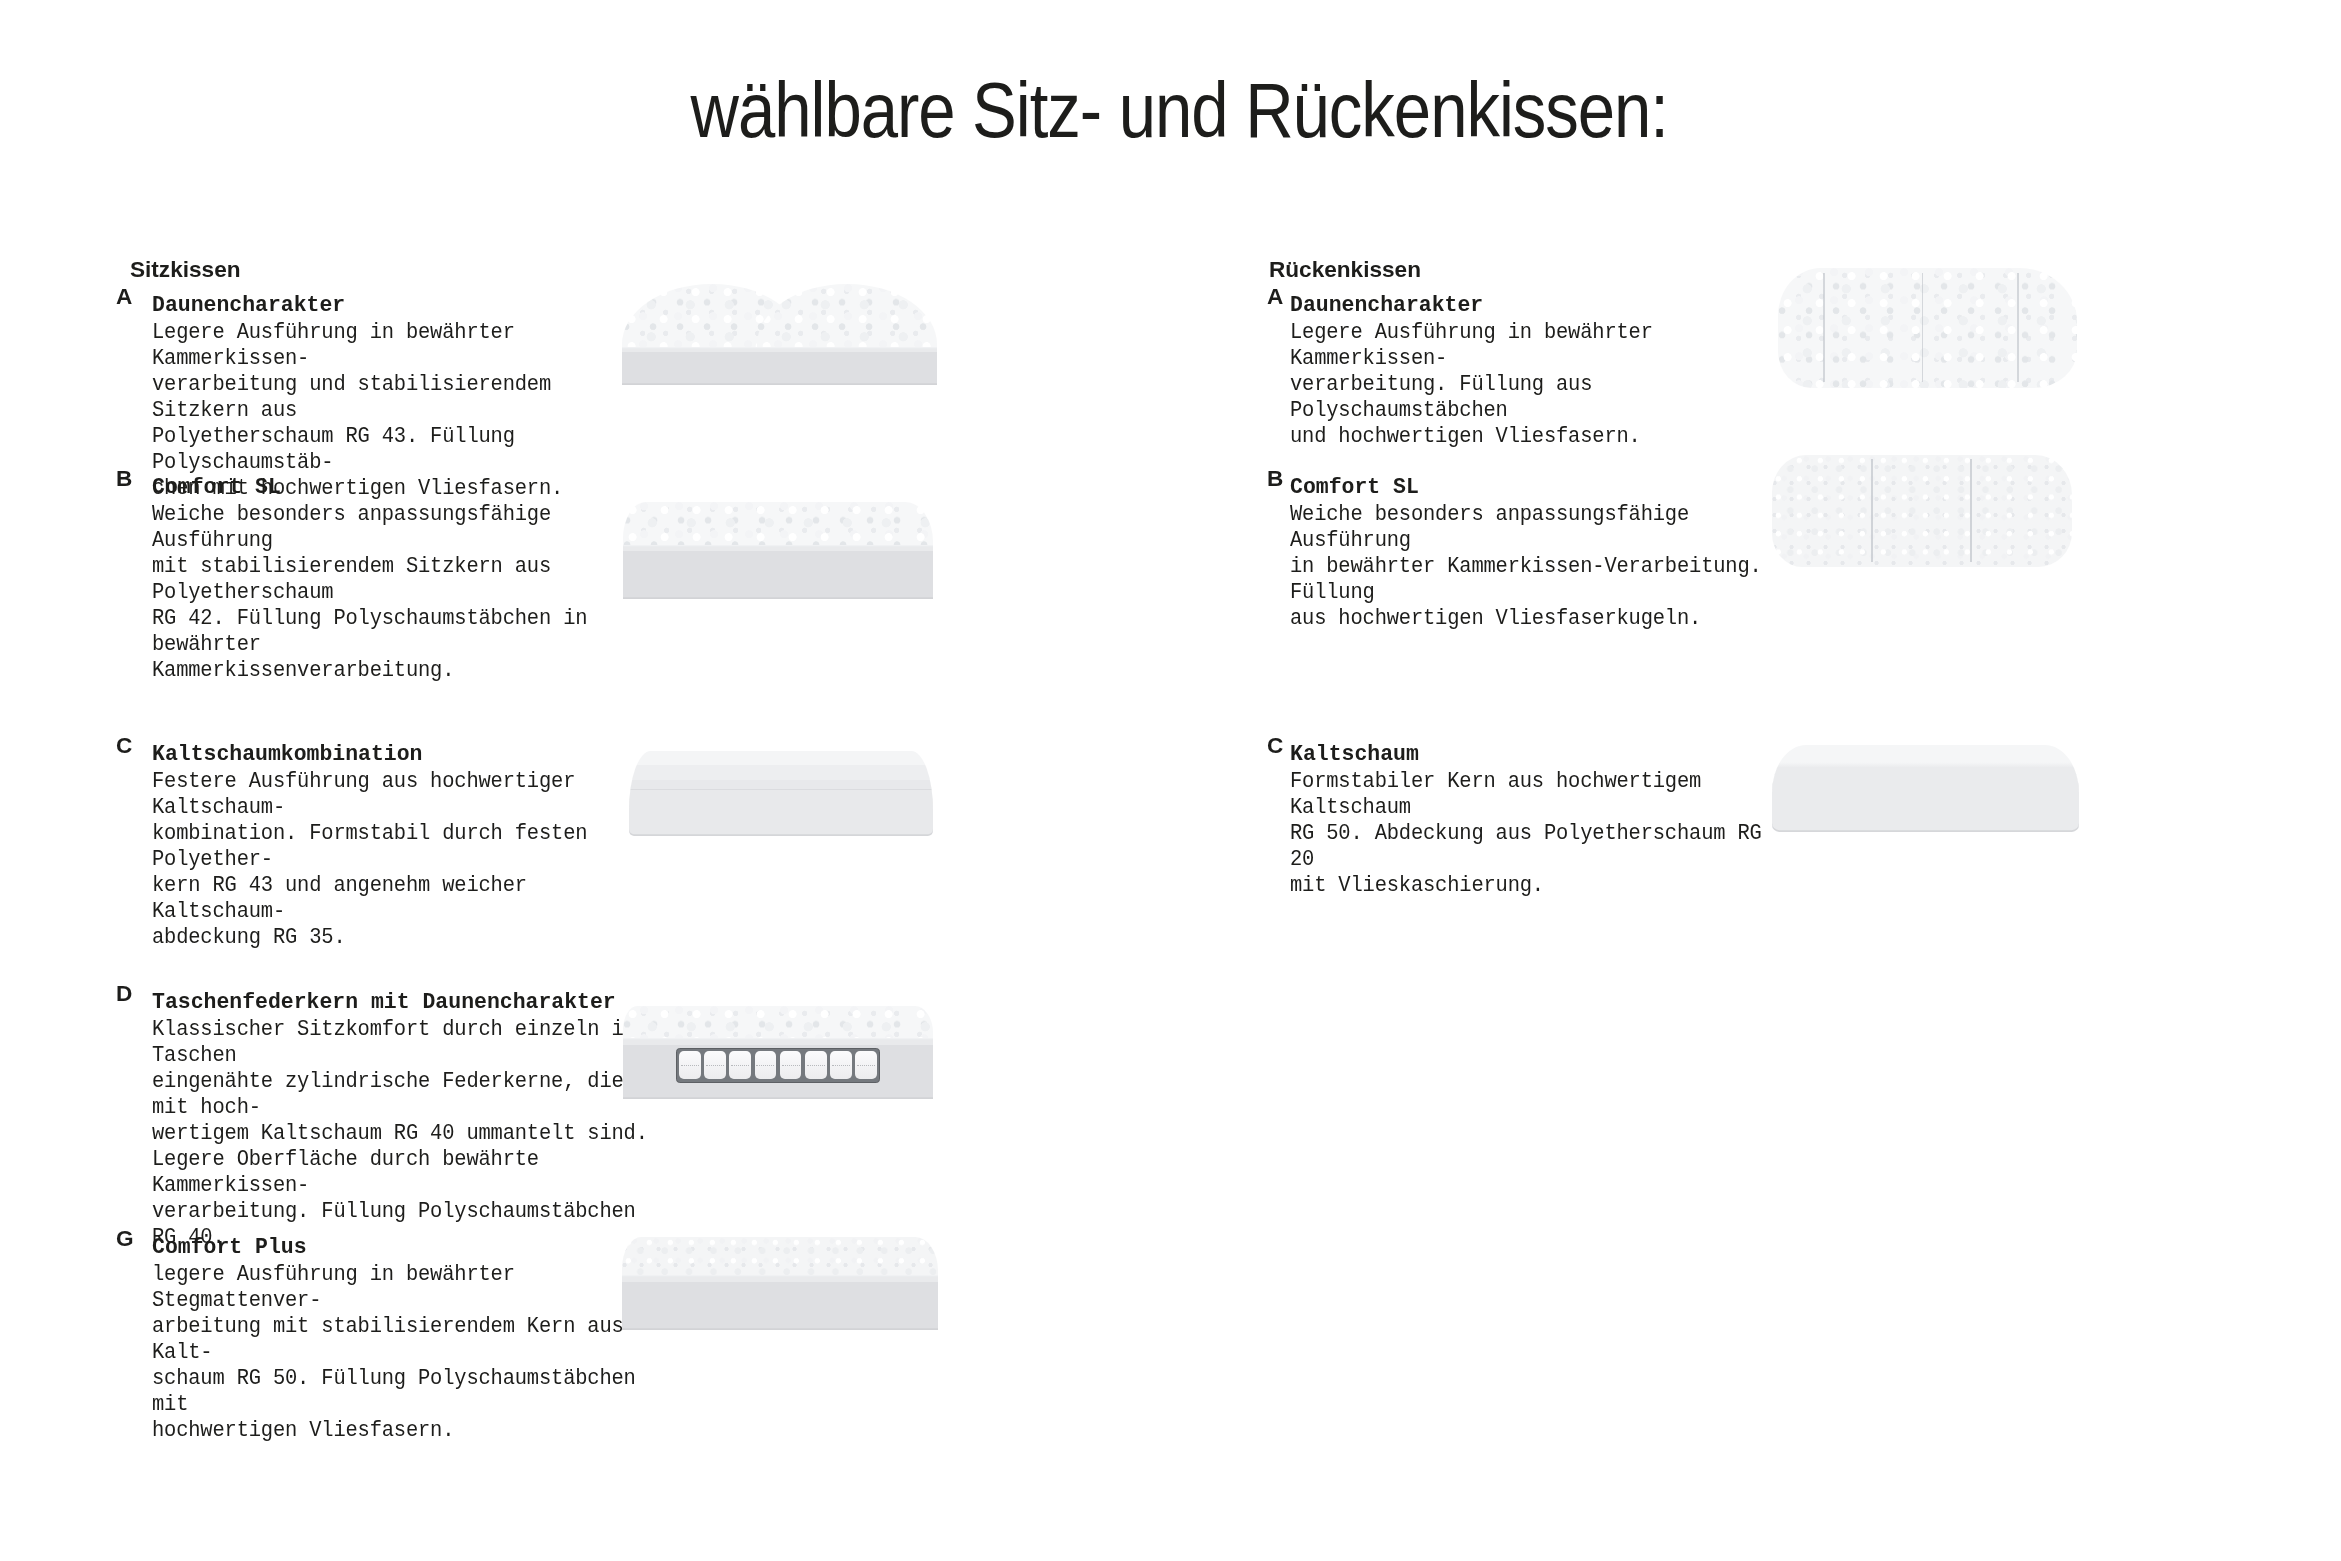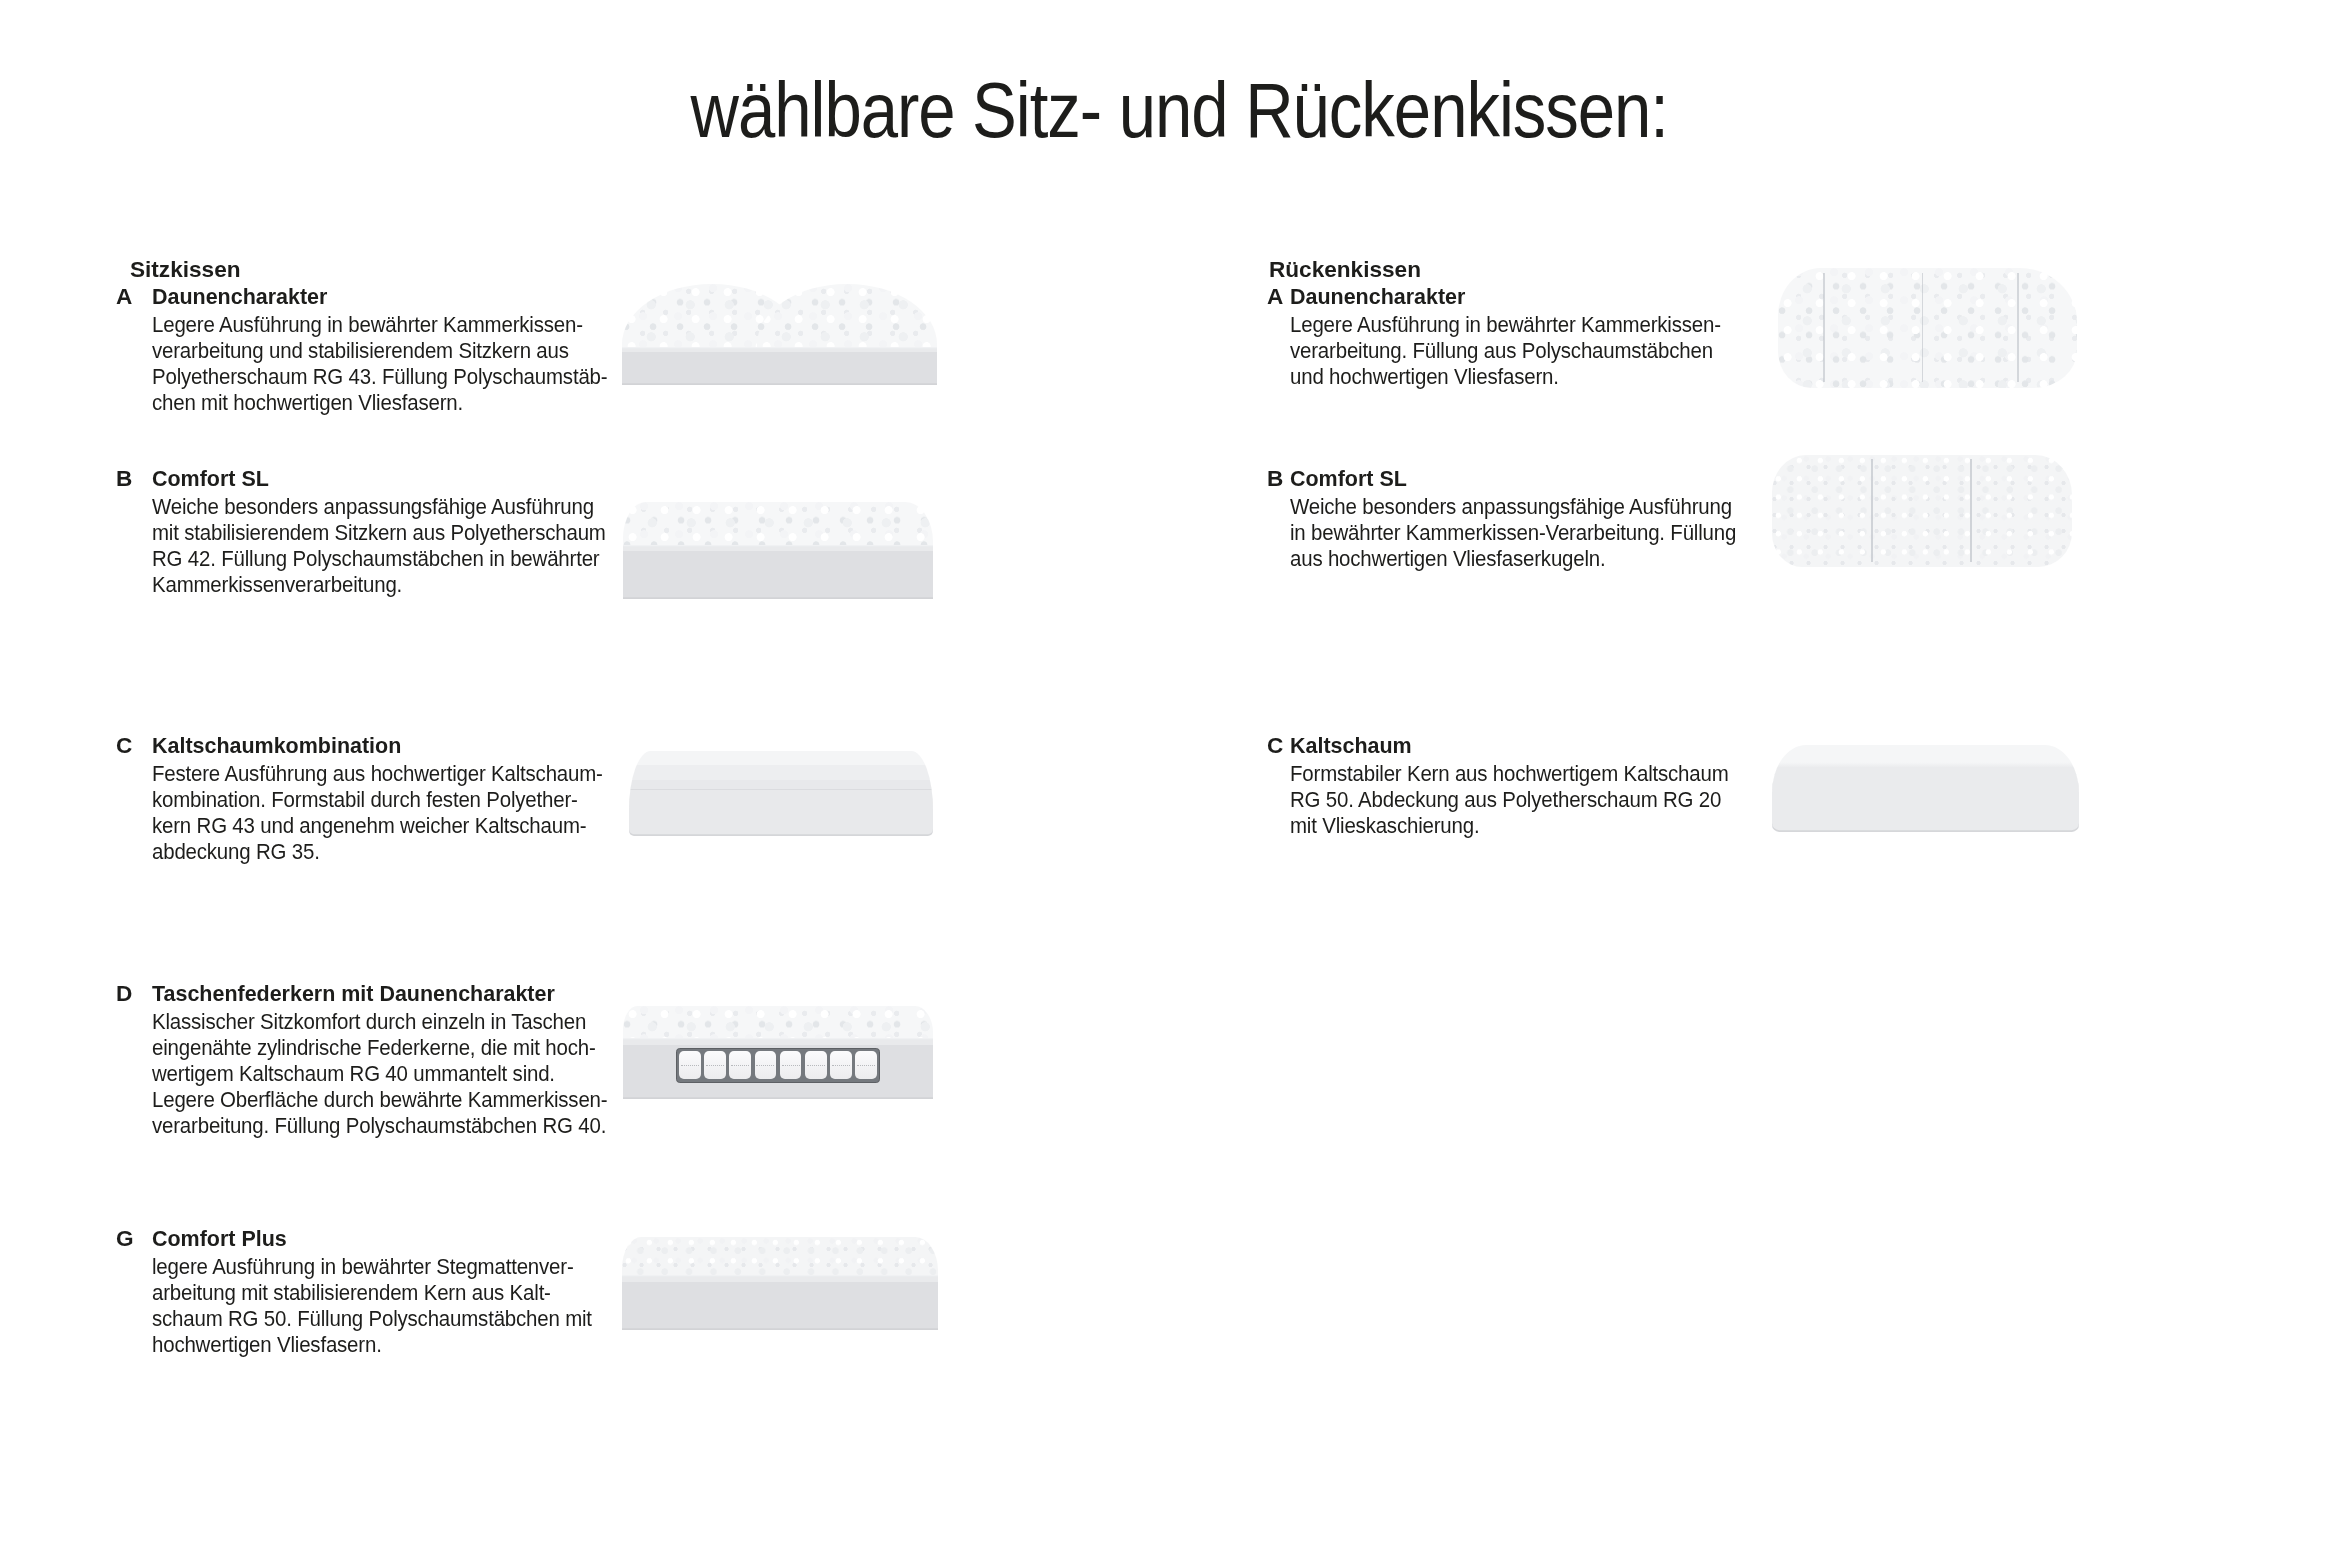--- a/index.html
+++ b/index.html
@@ -30,21 +30,21 @@
   .col-header {
     position:absolute; margin:14px;
     font-size:22.6px; font-weight:700; line-height:26px;
     letter-spacing:0;
   }
   .item { position:absolute; }
   .item .letter {
     position:absolute; left:0; top:0;
     font-size:22.6px; font-weight:700; line-height:24.4px;
   }
-  .item .content { margin:0; }
+  .item .content { margin:8px;font-family:Liberation Mono, monospace; }
   .item-title {
     margin:0 0 2.4px 0;
     font-size:22.6px; font-weight:700; line-height:24.4px;
     transform:scaleX(.95); transform-origin:0 0;
     white-space:nowrap;
   }
   .desc {
     margin:0; width:537px;
     font-size:22px; font-weight:400; line-height:26px;
     letter-spacing:-0.2px;

